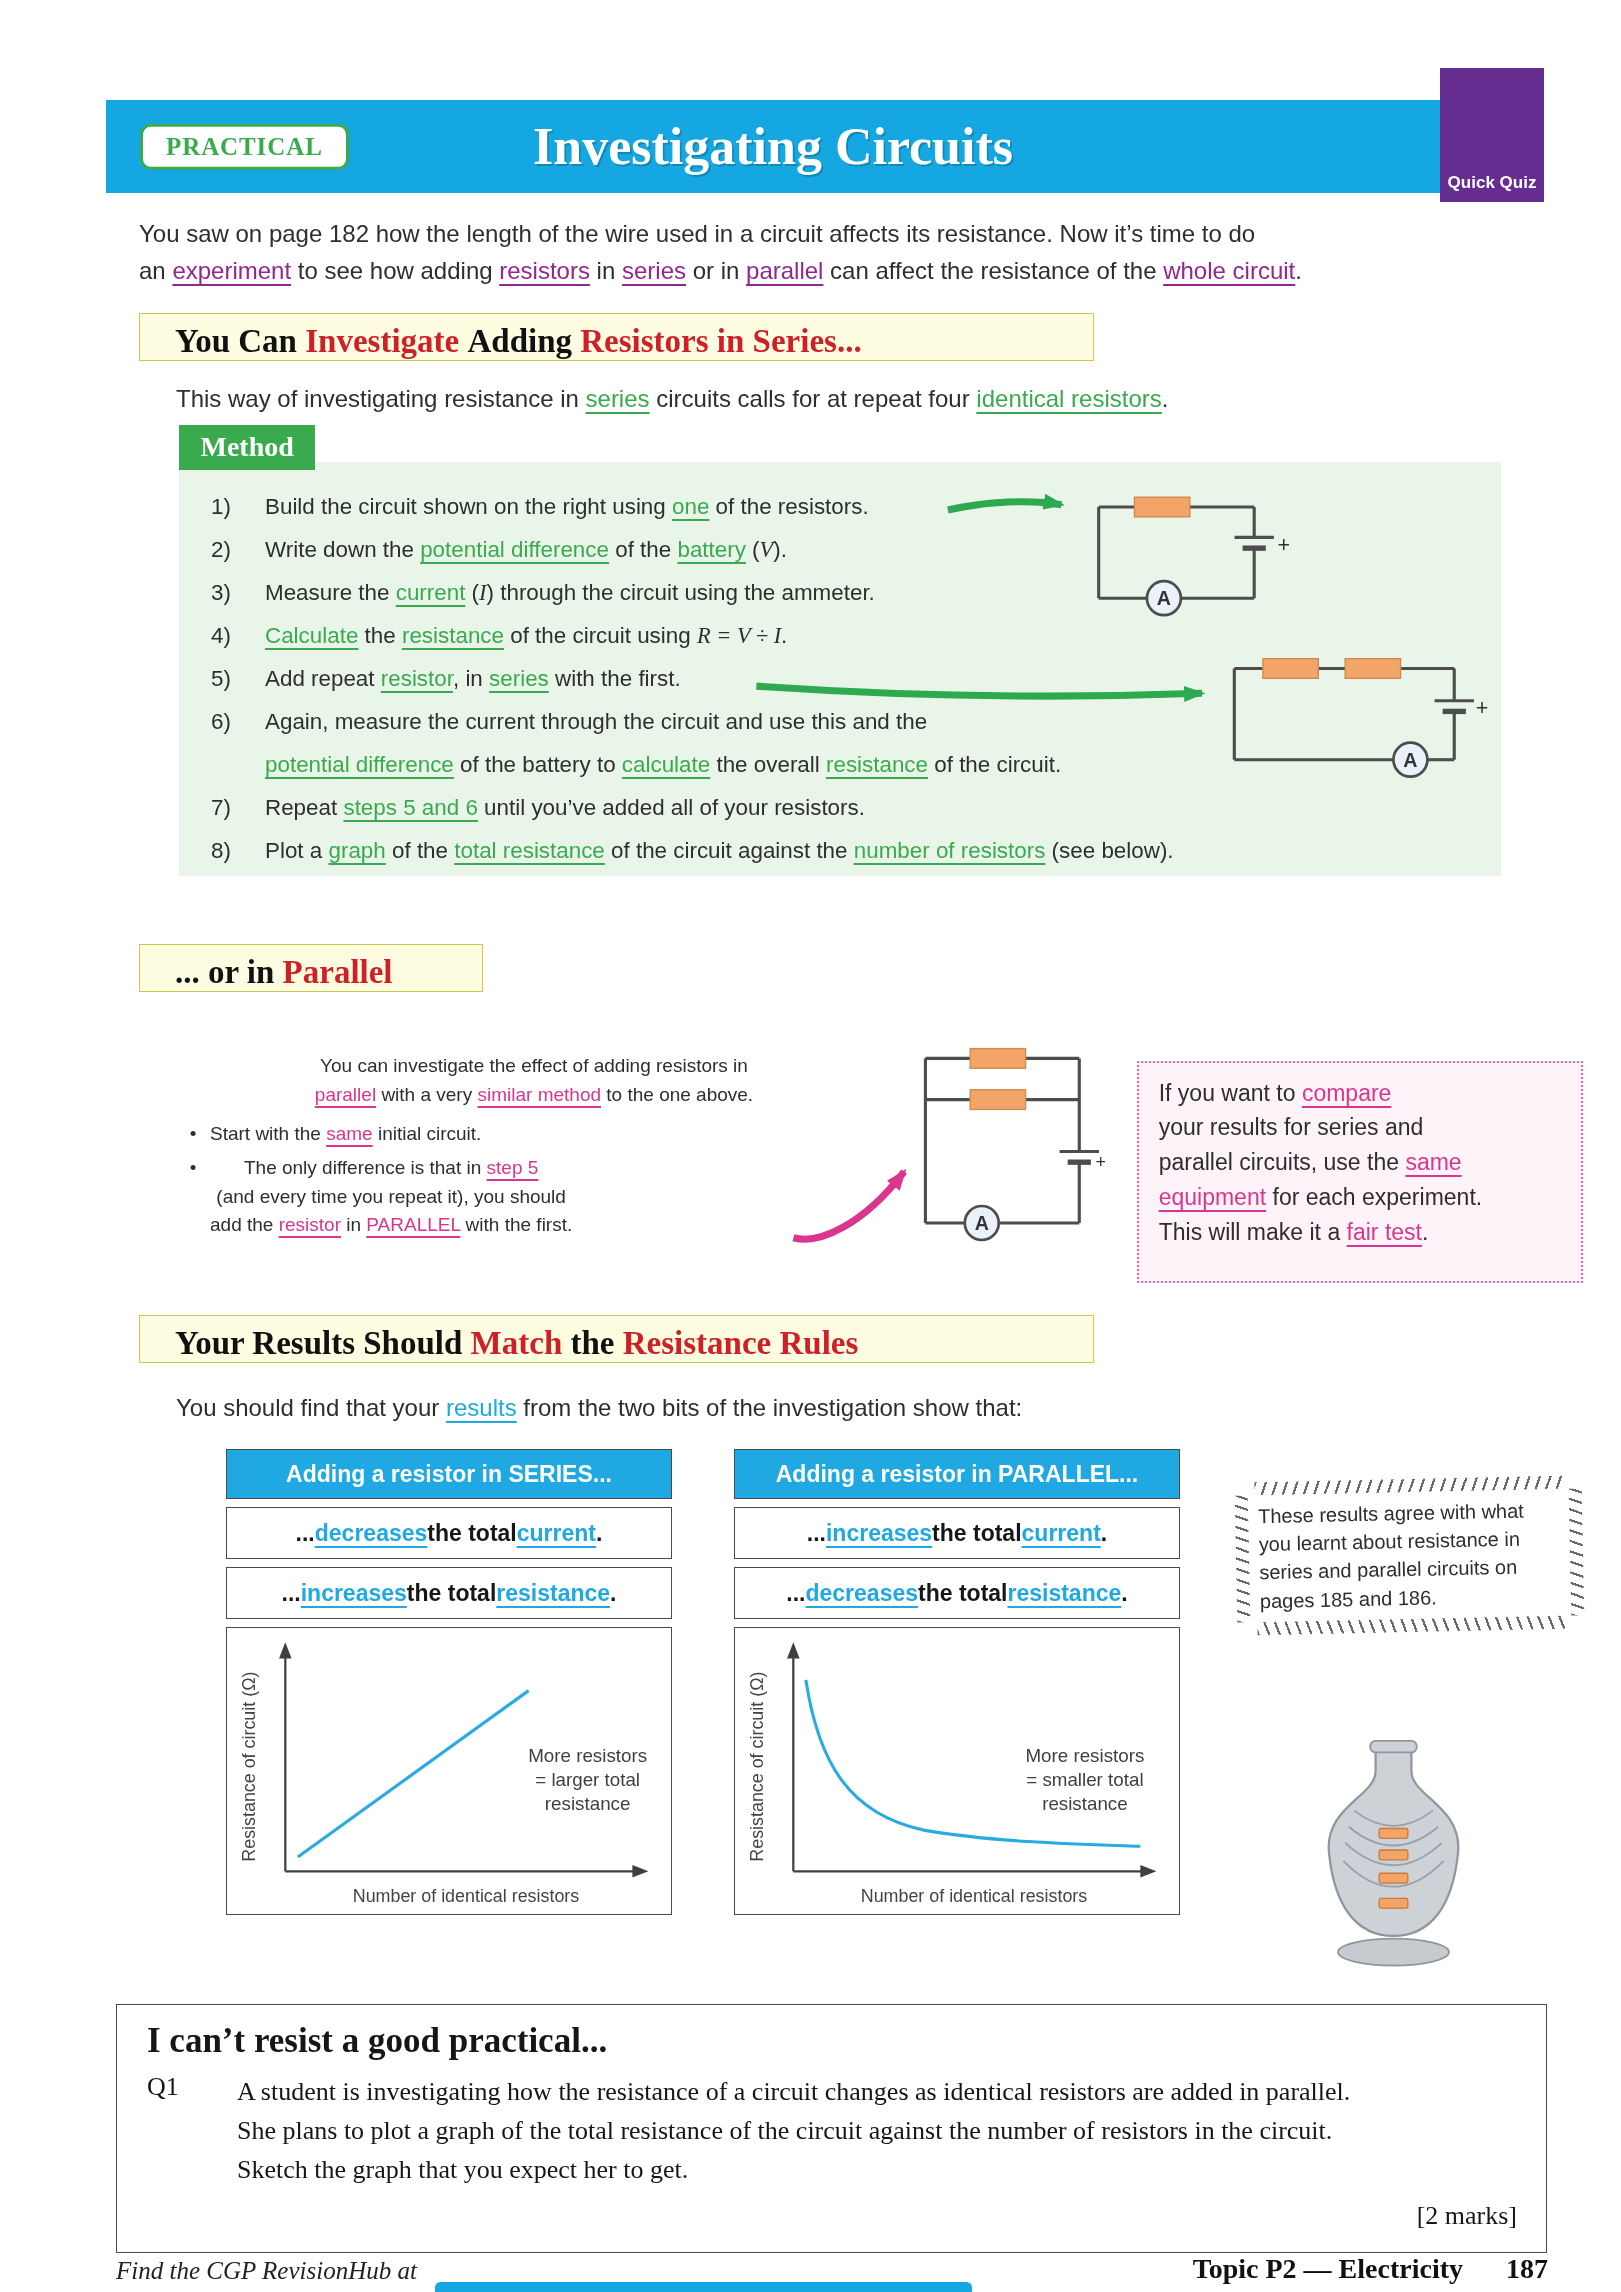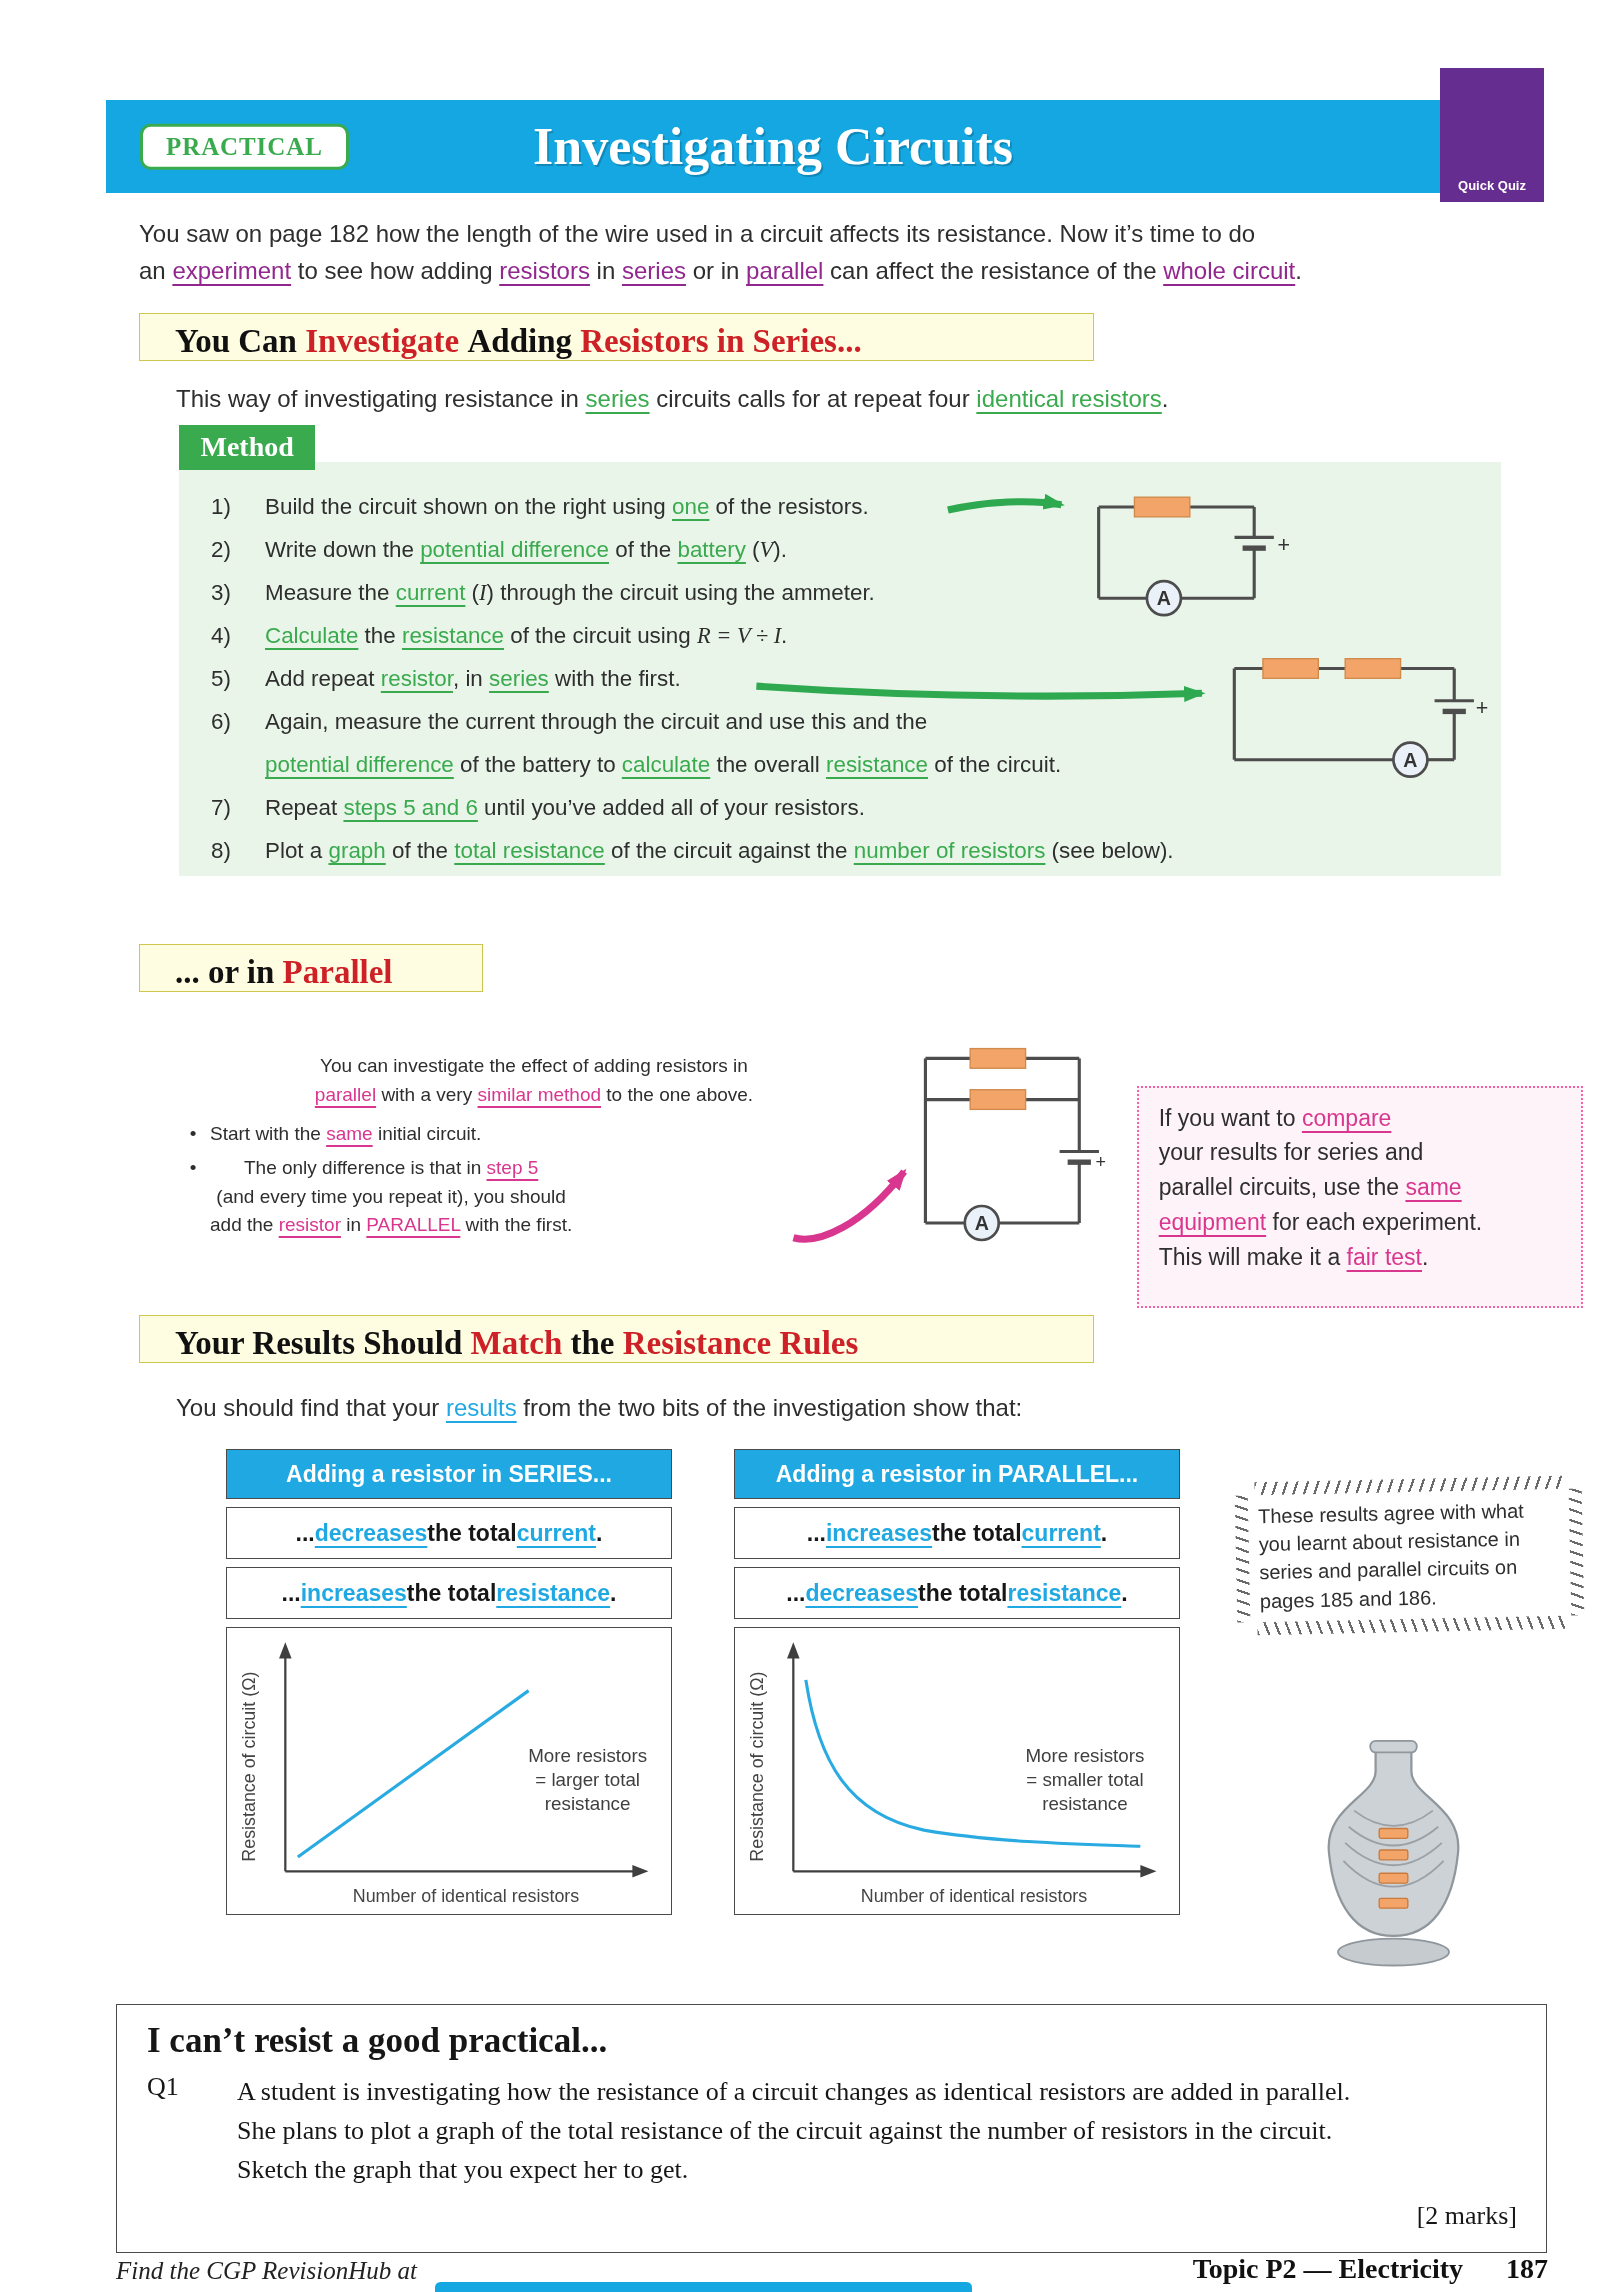--- a/index.html
+++ b/index.html
@@ -12,21 +12,21 @@
   .topbar{position:absolute;left:106px;top:100px;width:1334px;height:93px;background:#14A7E1;
           display:flex;align-items:center;}
   .practical{position:absolute;left:34px;top:50%;transform:translateY(-50%);
              background:#fff;border:3.6px solid #3AAA4E;border-radius:10.7px;padding:6.3px 23px;}
   .practical span{font-family:"Liberation Serif",serif;font-weight:bold;font-size:25px;
                   color:#3AAA4E;letter-spacing:0.9px;}
   .title{width:100%;text-align:center;font-family:"Liberation Serif",serif;font-weight:bold;
          font-size:52px;color:#fff;text-shadow:1.8px 1.8px 0 rgba(0,0,0,0.18);}
   .qq{position:absolute;left:1440px;top:68px;width:104px;height:134px;background:#662D91;
       display:flex;align-items:flex-end;justify-content:center;padding-bottom:9px;}
-  .qq span{color:#fff;font-weight:bold;font-size:13px;}
+  .qq span{color:#fff;font-weight:bold;font-size:17px;}
 
   
   .red{color:#CE2127;}
   .up,.ug,.uk,.ub{text-decoration:underline;text-decoration-thickness:2.2px;text-underline-offset:4.5px;}
   .up{color:#92278F;}
   .ug{color:#3AAA4E;}
   .uk{color:#D9368F;}
   .ub{color:#1FA8E1;}
   .var{font-style:italic;font-family:"Liberation Serif",serif;}
 
@@ -46,21 +46,21 @@
   .step-num{width:54px;flex:none;}
   .step-text{flex:1;}
   .circuit{position:absolute;}
   svg text{font-family:"Liberation Sans",sans-serif;}
 
   
   .pblock{position:absolute;left:176px;top:1052px;width:716px;font-size:19px;line-height:1.5;text-align:center;}
   .pblock p{margin-bottom:10.7px;}
   .bullet{display:flex;margin-top:6.3px;}
   .bullet::before{content:"•";width:34px;flex:none;}
-  .fairtest{position:absolute;left:1137px;top:1086px;width:446px;height:222px;
+  .fairtest{position:absolute;left:1137px;top:1061px;width:446px;height:222px;
             border:2.7px dotted #EE63A6;background:#FEF3F8;padding:12.5px 19.7px;
             font-size:23px;line-height:1.52;}
 
   
   .rbox{position:absolute;width:446px;}
   .rcell{border:1.8px solid #4a4a4a;background:#fff;margin-bottom:8px;
          display:flex;align-items:center;justify-content:center;text-align:center;}
   .rhead{background:#1FA8E1;height:50px;color:#fff;font-weight:bold;font-size:23px;}
   .rrow{height:52px;font-weight:bold;font-size:23px;color:#161616;}
   .rgraph{height:288px;display:block;padding:0;}

